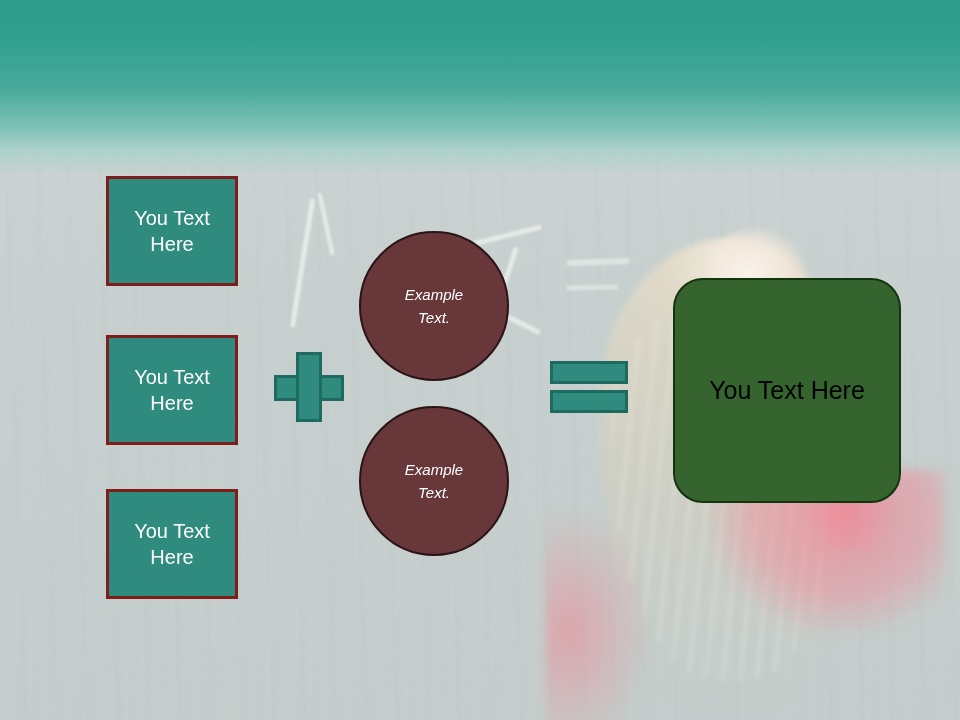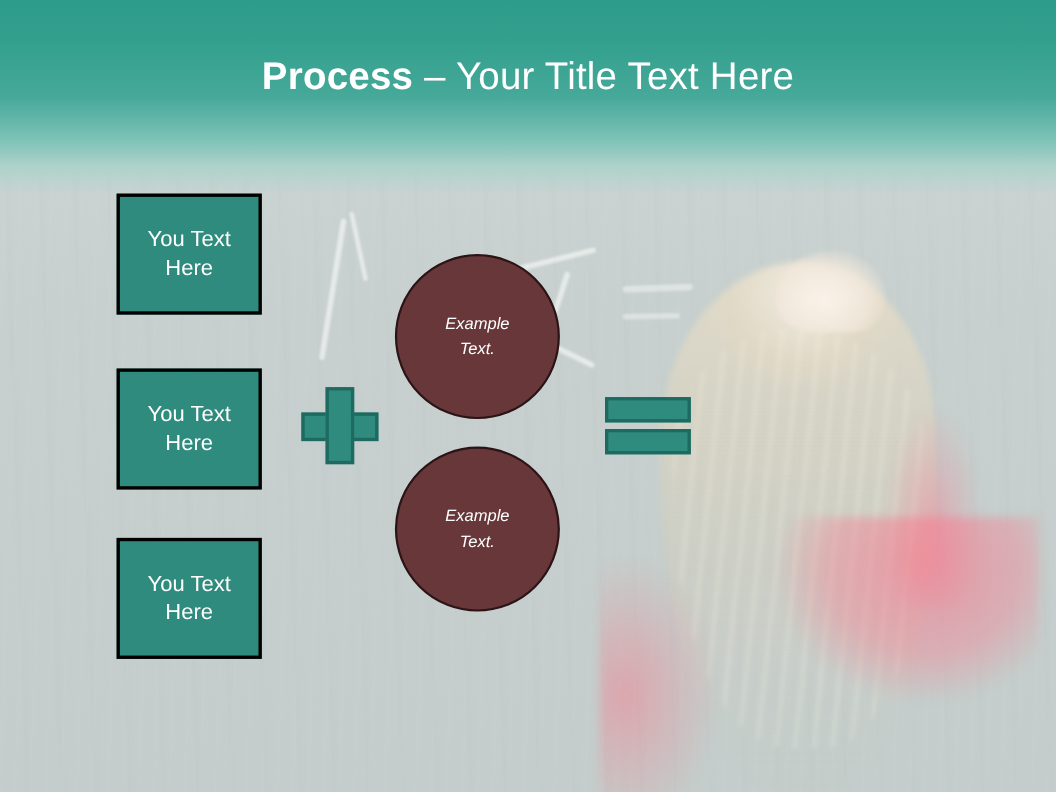--- a/index.html
+++ b/index.html
@@ -161,21 +161,21 @@
   }
   .slide-title .t-bold { font-weight: bold; }
   .slide-title .t-rest { font-weight: normal; }
 
   
   .teal-box {
     position: absolute;
     width: 132px;
     height: 110px;
     background: #2e8b7d;
-    border: 3px solid #000000;
+    border: 3px solid #7f1d1d;
     box-sizing: border-box;
     color: #ffffff;
     font-size: 20px;
     line-height: 26px;
     display: flex;
     align-items: center;
     justify-content: center;
     text-align: center;
   }
   .teal-box-1 { left: 106px; top: 176px; }
@@ -282,34 +282,34 @@
     <div class="chalk chalk-1"></div>
     <div class="chalk chalk-2"></div>
     <div class="chalk chalk-3"></div>
     <div class="chalk chalk-4"></div>
     <div class="chalk chalk-5"></div>
     <div class="chalk chalk-6"></div>
     <div class="chalk chalk-7"></div>
   </div>
 
   <div class="header-band"></div>
-  <div class="slide-title"><span class="t-bold">Process</span><span class="t-rest"> – Your Title Text Here</span></div>
 
   <div class="teal-box teal-box-1">You Text<br>Here</div>
   <div class="teal-box teal-box-2">You Text<br>Here</div>
   <div class="teal-box teal-box-3">You Text<br>Here</div>
 
   <div class="plus-sign">
     <div class="bar bar-h"></div>
     <div class="bar bar-v"></div>
     <div class="patch"></div>
   </div>
 
   <div class="circle circle-1">Example<br>Text.</div>
   <div class="circle circle-2">Example<br>Text.</div>
 
   <div class="equals-sign">
     <div class="bar bar-top"></div>
     <div class="bar bar-bottom"></div>
   </div>
 
+  <div class="green-box">You Text Here</div>
 
 </div>
 
 </body></html>

